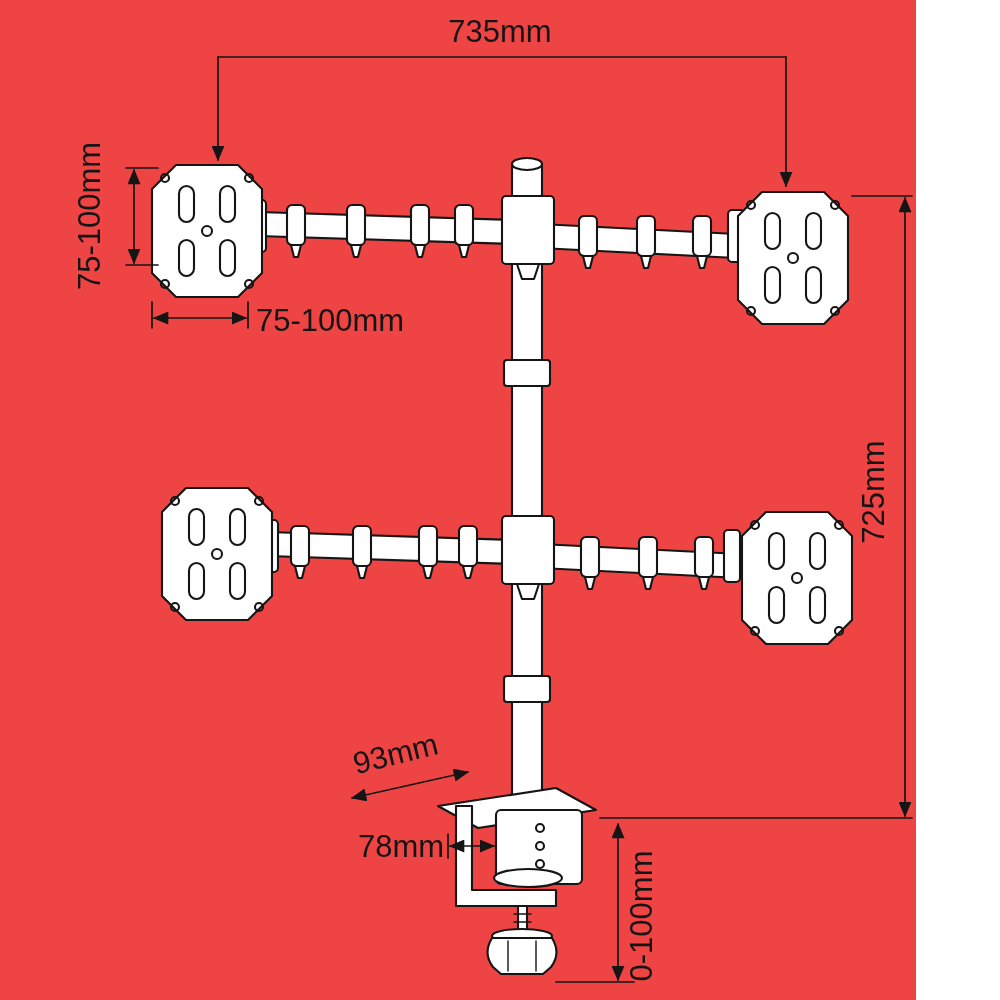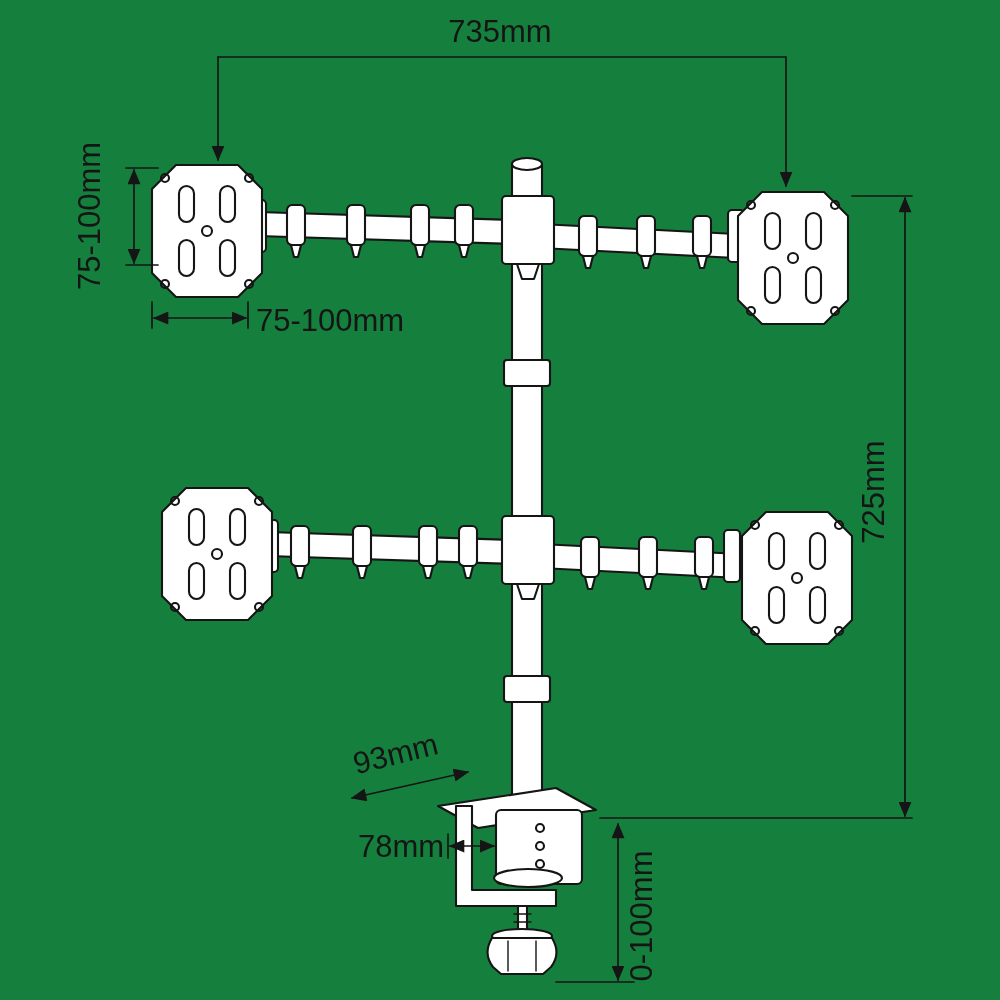--- a/index.html
+++ b/index.html
@@ -1,19 +1,19 @@
 <!DOCTYPE html>
 <html><head>
 <meta charset="utf-8">
 <style>
   html, body { margin: 0; padding: 0; background: #ffffff; }
   .canvas {
-    width: 1000px;
+    width: 916px;
     height: 1000px;
-    background: #15803d;
+    background: #ef4444;
     position: relative;
     overflow: hidden;
   }
   svg { display: block; }
   svg text {
     font-family: "Liberation Sans", sans-serif;
     font-size: 31px;
     fill: #151515;
     stroke: none;
   }

